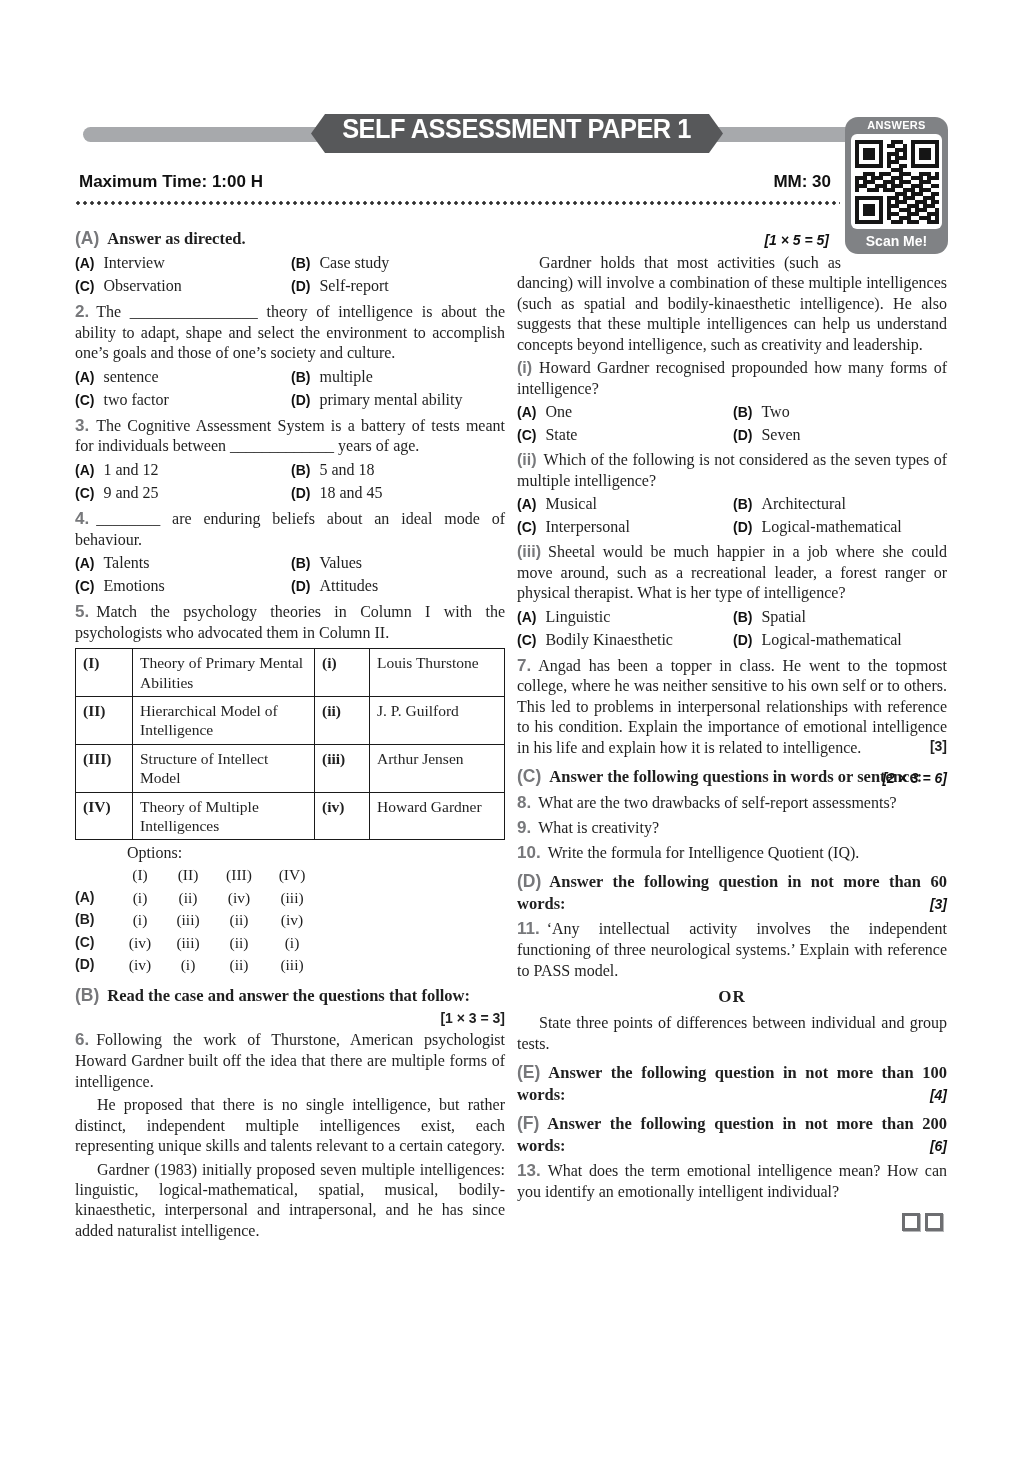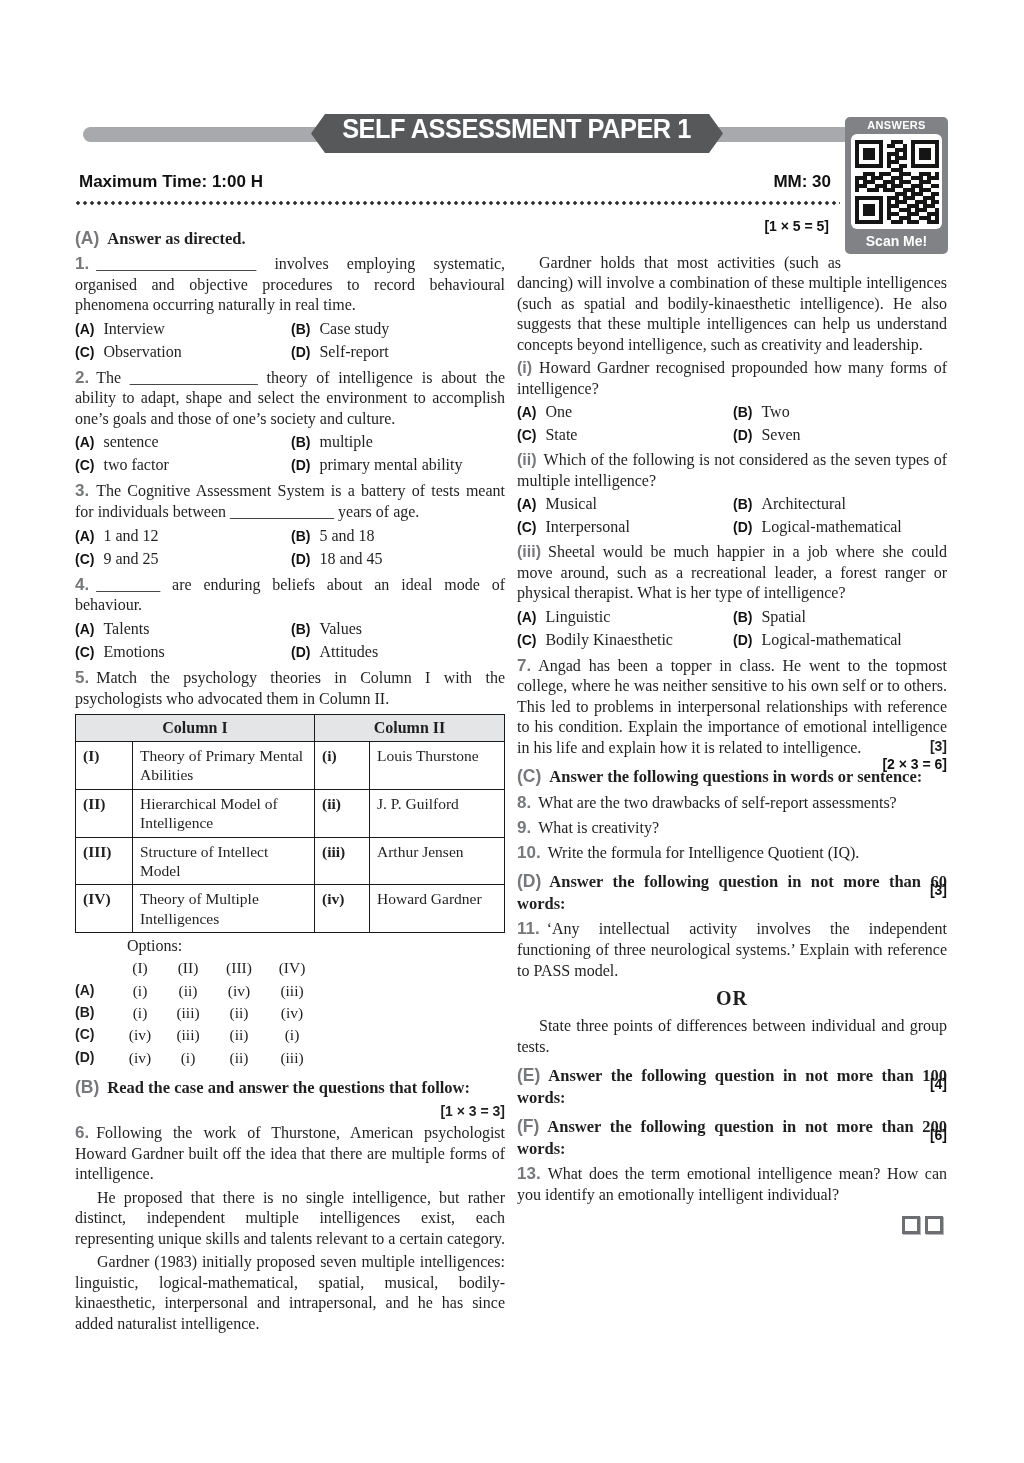--- a/index.html
+++ b/index.html
@@ -10,21 +10,21 @@
   .hdr{position:absolute;top:114px;left:75px;width:872px;height:42px;}
   .hbar{position:absolute;top:13px;left:8px;right:10px;height:15px;background:#a7a9ac;border-radius:8px;}
   .hbanner{position:absolute;top:0;left:236px;width:412px;height:39px;background:#57585a;
            clip-path:polygon(0 50%,14px 0,calc(100% - 14px) 0,100% 50%,calc(100% - 14px) 100%,14px 100%);
            display:flex;justify-content:center;}
   .hbanner .t{font-family:"Liberation Sans",sans-serif;font-weight:bold;font-size:27px;color:#ffffff;
               letter-spacing:-0.5px;white-space:nowrap;transform:scaleX(0.94);}
 
   
   .qrbox{position:absolute;left:845px;top:117px;width:103px;height:137px;background:#808285;
-         border-radius:5px;display:flex;flex-direction:column;align-items:center;z-index:5;}
+         border-radius:13px;display:flex;flex-direction:column;align-items:center;z-index:5;}
   .qrlabel{font-family:"Liberation Sans",sans-serif;font-weight:bold;color:#ffffff;font-size:11px;
            line-height:17px;letter-spacing:0.3px;}
   .qrwhite{width:91px;height:95px;background:#ffffff;border-radius:6px;display:flex;align-items:center;justify-content:center;}
   .qrscan{font-family:"Liberation Sans",sans-serif;font-weight:bold;color:#ffffff;font-size:14px;line-height:24px;}
 
   
   .meta{position:absolute;top:172px;left:79px;width:752px;font-family:"Liberation Sans",sans-serif;
         font-weight:bold;font-size:17px;color:#111;}
   .meta .mm{position:absolute;right:0;top:0;}
   .dotted{position:absolute;top:201px;left:76px;width:764px;height:5px;
@@ -45,27 +45,27 @@
         padding-right:7px;}
   .qnum.big{font-size:17px;}
   .indent{text-indent:22px;}
   .opts{display:grid;grid-template-columns:216px 1fr;row-gap:3px;margin:3px 0 5px;}
   .opt{display:flex;align-items:baseline;font-size:16px;line-height:1.25;}
   .ok{font-family:"Liberation Sans",sans-serif;font-weight:bold;font-size:14px;color:#111;
       padding-right:9px;flex:0 0 auto;}
   .sec{position:relative;font-weight:bold;font-size:16.5px;line-height:1.3;text-align:justify;margin:7px 0 4px;}
   .secletter{font-family:"Liberation Sans",sans-serif;font-weight:bold;color:#77787b;font-size:17.5px;
              padding-right:8px;}
-  .secmarks{position:absolute;right:0;bottom:15px;font-family:"Liberation Sans",sans-serif;
-            font-weight:bold;font-size:14px;color:#111;}
+  .secmarks{position:absolute;right:0;bottom:1px;font-family:"Liberation Sans",sans-serif;
+            font-weight:bold;font-size:14px;color:#111;font-style:italic;}
   .marksline{text-align:right;font-family:"Liberation Sans",sans-serif;font-weight:bold;font-size:14px;
              margin:1px 0 2px;}
   .qmarks{position:absolute;right:0;bottom:2px;font-family:"Liberation Sans",sans-serif;
           font-weight:bold;font-size:14px;}
-  .ormark{text-align:center;font-weight:bold;font-size:20px;letter-spacing:1px;margin:6px 0;}
+  .ormark{text-align:center;font-weight:bold;font-size:17px;letter-spacing:1px;margin:6px 0;}
 
   
   .mtable{border-collapse:collapse;width:100%;margin:5px 0 2px;font-size:15.5px;line-height:1.25;}
   .mtable th,.mtable td{border:1.6px solid #1a1a1a;padding:4px 7px;vertical-align:top;text-align:left;}
   .mtable th{background:#e4e5e6;text-align:center;font-size:16px;padding:3px;}
   .mtable td.key{font-weight:bold;width:42px;}
   .mtable td.k2{width:40px;}
 
   
   .optlabel{font-size:16px;margin:4px 0 2px;padding-left:52px;}
@@ -281,23 +281,20 @@
 
   <div class="secArow sec">
     <span class="secletter">(A)</span><span>Answer as directed.</span>
     <span class="secmarks" style="right:118px;">[1 × 5 = 5]</span>
   </div>
 
   <div class="cols">
 
     <div class="col">
 
-      <div class="q">
-        <span class="qnum big">1.</span><span>____________________ involves employing systematic, organised and objective procedures to record behavioural phenomena occurring naturally in real time.</span>
-      </div>
       <div class="opts">
         <div class="opt">
             <span class="ok">(A)</span>
             <span>Interview</span>
           </div>
         <div class="opt">
             <span class="ok">(B)</span>
             <span>Case study</span>
           </div>
         <div class="opt">
@@ -381,24 +378,20 @@
       </div>
 
       <table class="mtable">
         <colgroup>
             <col style="width:44px">
             <col style="width:182px">
             <col style="width:42px">
             <col>
           </colgroup>
         <tbody>
-            <tr>
-          <th colspan="2">Column I</th>
-          <th colspan="2">Column II</th>
-        </tr>
         <tr>
           <td class="key">(I)</td>
               <td>Theory of Primary Mental Abilities</td>
           <td class="key k2">(i)</td>
               <td>Louis Thurstone</td>
         </tr>
         <tr>
           <td class="key">(II)</td>
               <td>Hierarchical Model of Intelligence</td>
           <td class="key k2">(ii)</td>

